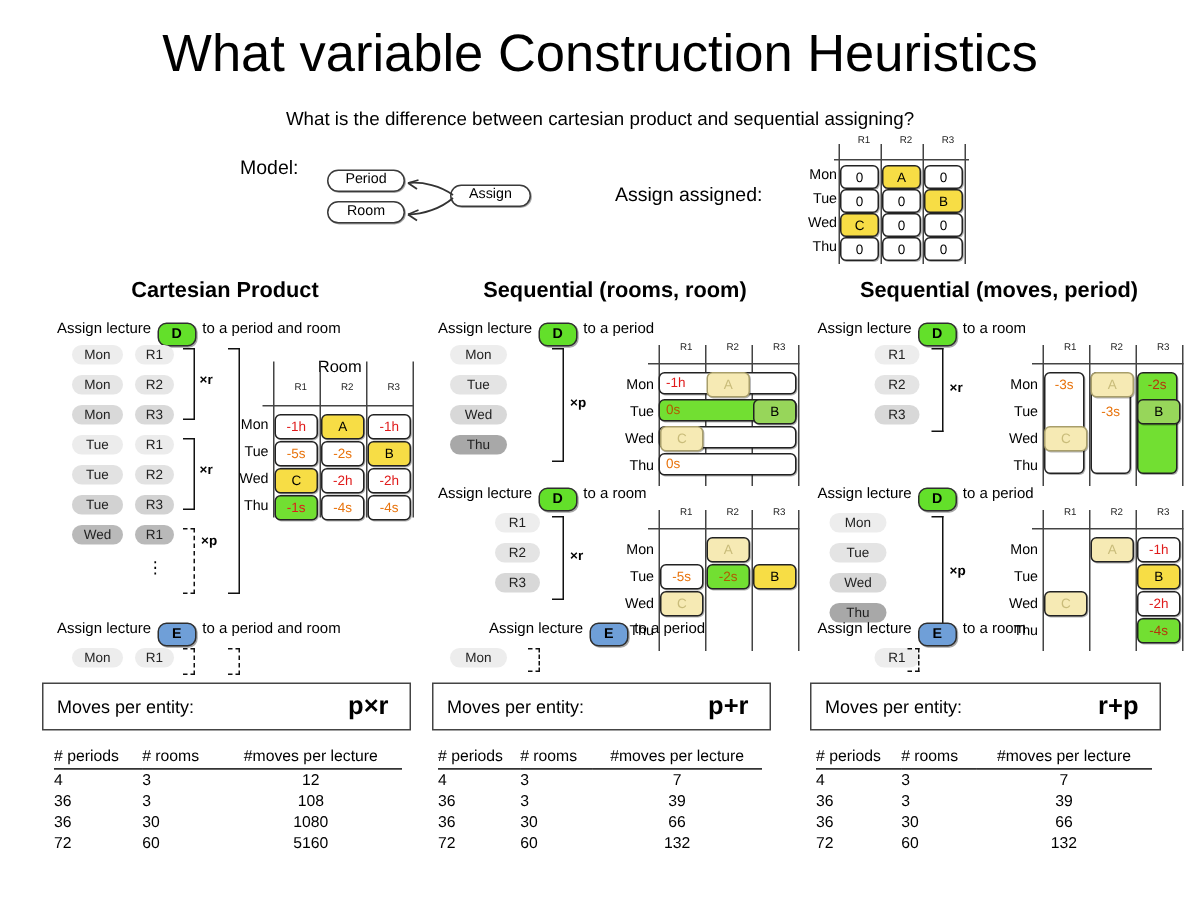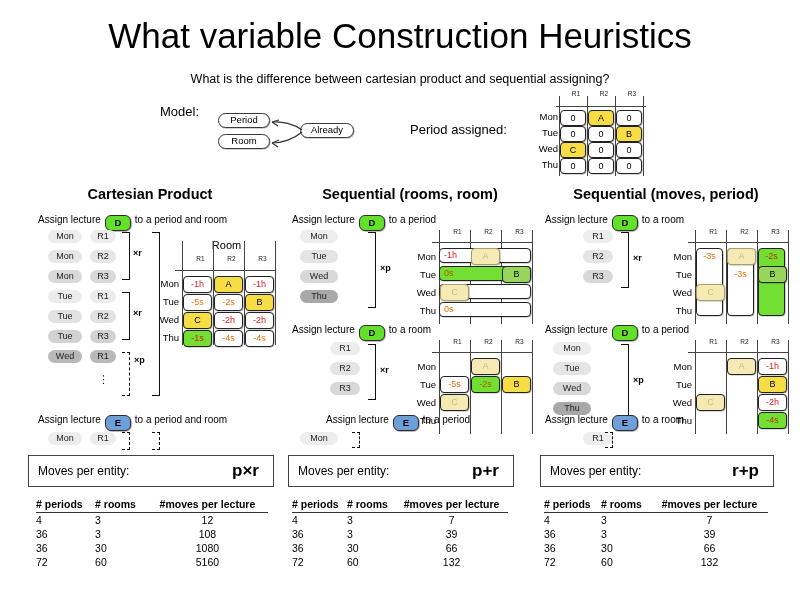--- a/index.html
+++ b/index.html
@@ -71,44 +71,44 @@
 
   
   .movesbox{
     position:absolute;border:1.2px solid #444;background:#fff;height:30px;
     display:flex;align-items:center;
   }
   .moveslabel{font-size:12px;padding-left:9px;}
   .movesformula{font-size:17px;font-weight:bold;margin-left:auto;padding-right:14px;}
   table.stats{position:absolute;border-collapse:collapse;font-size:10.5px;}
   table.stats th{
-    font-weight:bold;text-align:left;border-bottom:1.2px solid #333;
+    font-weight:normal;text-align:left;border-bottom:1.2px solid #333;
     padding:1px 0 2px 0;white-space:nowrap;
   }
   table.stats td{padding:1px 0;}
   table.stats th.num,table.stats td.num{text-align:center;}
 </style>
 </head>
 <body>
 
 <div class="abs" id="title">What variable Construction Heuristics</div>
 <div class="abs" id="subtitle">What is the difference between cartesian product and sequential assigning?</div>
 
 <div class="abs" id="model-label">Model:</div>
 <div class="abs entity-box" id="ent-period">Period</div>
 <div class="abs entity-box" id="ent-room">Room</div>
-<div class="abs entity-box" id="ent-lecture">Already</div>
+<div class="abs entity-box" id="ent-lecture">Assign</div>
 <svg class="abs" id="model-svg" width="150" height="55">
   <path d="M92,22 C84,16 72,13 62,14" stroke="#333" stroke-width="1.2" fill="none"></path>
   <path d="M62,14 l7,-2 M62,14 l6,4" stroke="#333" stroke-width="1.2" fill="none"></path>
   <path d="M92,24 C84,31 72,35 62,35" stroke="#333" stroke-width="1.2" fill="none"></path>
   <path d="M62,35 l7,-3 M62,35 l6,4" stroke="#333" stroke-width="1.2" fill="none"></path>
 </svg>
 
-<div class="abs" id="assigned-label">Period assigned:</div>
+<div class="abs" id="assigned-label">Assign assigned:</div>
 <div class="abs gridwrap" id="assigned-grid" style="left:536px;top:90px;width:120px;height:80px;">
     <div class="ghead" style="left: 26px; top: 0px; width: 28px;">R1</div>
     <div class="ghead" style="left: 54px; top: 0px; width: 28px;">R2</div>
     <div class="ghead" style="left: 82px; top: 0px; width: 28px;">R3</div>
     <div class="hline" style="left: 20px; top: 16px; width: 90px;"></div>
     <div class="vline" style="left: 23px; top: 6px; height: 80px;"></div>
     <div class="vline" style="left: 51px; top: 6px; height: 80px;"></div>
     <div class="vline" style="left: 79px; top: 6px; height: 80px;"></div>
     <div class="vline" style="left: 107px; top: 6px; height: 80px;"></div>
     <div class="rowlab" style="left: 0px; top: 21px; width: 22px;">Mon</div>

